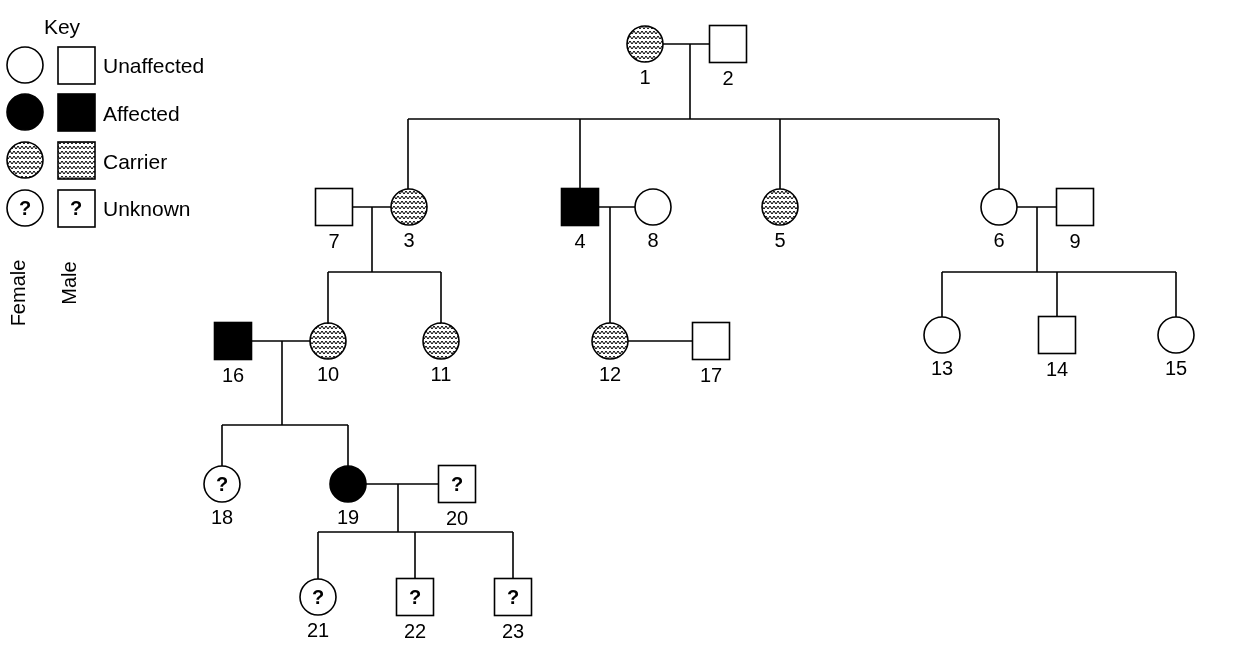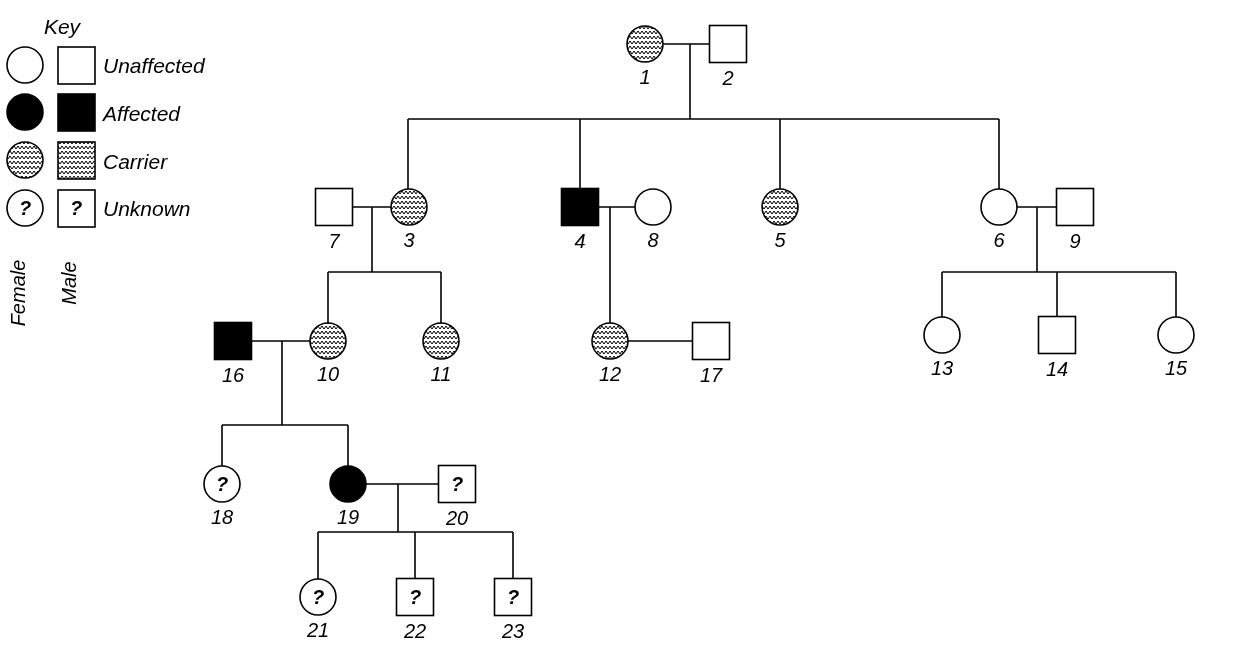--- a/index.html
+++ b/index.html
@@ -12,21 +12,20 @@
     height: 662px;
     font-family: "Liberation Sans", sans-serif;
     overflow: hidden;
     position: relative;
   }
   #pedigree-root {
     position: absolute;
     left: 0; top: 0;
     width: 1156px;
     height: 662px;
-    font-style: italic;
   }
   svg#pedigree-svg {
     display: block;
     width: 1234px;
     height: 662px;
   }
   text {
     font-family: "Liberation Sans", sans-serif;
     fill: #000000;
   }

